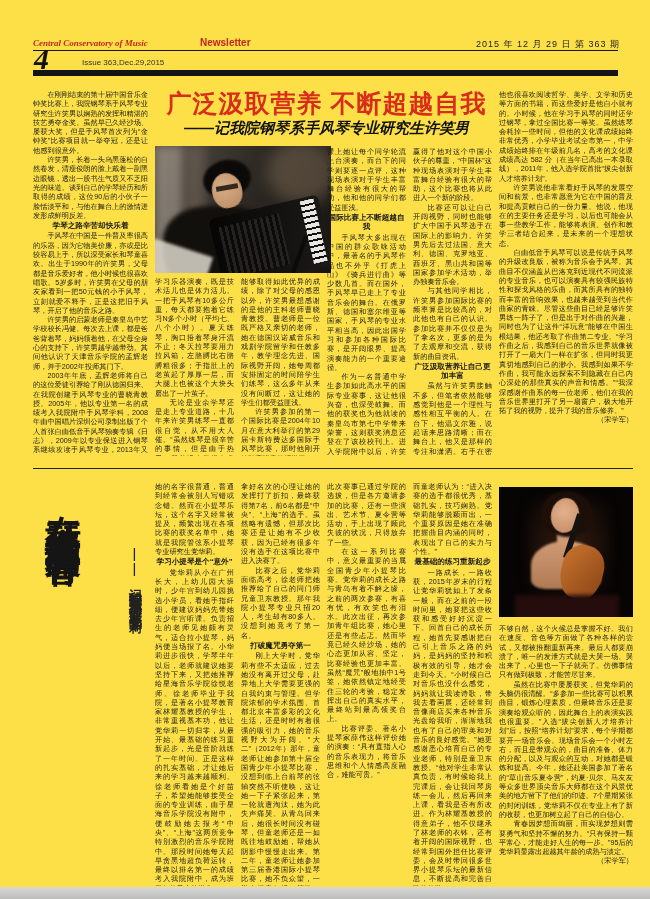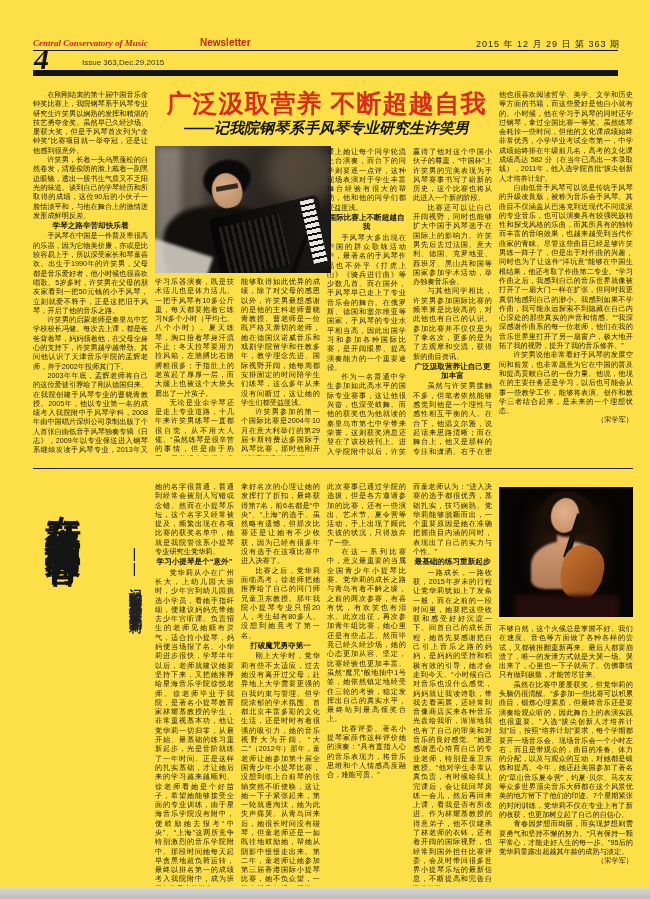--- a/index.html
+++ b/index.html
@@ -114,30 +114,30 @@
       <div class="para cont">能够取得如此优异的成绩，除了对父母的感恩以外，许笑男最想感谢的是他的主科老师曹晓青教授。曹老师是一位既严格又亲切的老师，她在德国汉诺威音乐和戏剧学院留学和任教多年，教学理念先进、国际视野开阔，她每周都安排固定的时间陪学生们练琴，这么多年从来没有间断过，这让她的学生们都受益匪浅。</div>
       <div class="para">许笑男参加的第一个国际比赛是2004年10月在意大利举行的第29届卡斯特费达多国际手风琴比赛，那时他刚开始随曹晓青教授学习。</div>
     </div>
   <div class="abs col" style="left:327px;top:147px;width:79px;height:309px;">
       <div class="para cont">课上她让每个同学轮流上台演奏，而台下的同学则要逐一点评，这种现场表演对于学生丰富舞台经验有很大的帮助，他和他的同学们都受益匪浅。</div>
       <div class="subhead">国际比赛上不断超越自我</div>
       <div class="para">手风琴大多出现在中国的群众歌咏活动中，最著名的手风琴作品也不外乎《打虎上山》《骑兵进行曲》等少数几首。而在国外，手风琴早已走上了专业音乐会的舞台。在俄罗斯、德国和塞尔维亚等国家，手风琴的专业水平相当高，因此出国学习和参加各种国际比赛，是开阔眼界、提高演奏能力的一个重要途径。</div>
       <div class="para">作为一名普通中学生参加如此高水平的国际专业赛事，这让他很兴奋，也深受鼓舞。而他的获奖也为他就读的秦皇岛市第七中学带来荣誉，这则获奖消息还登在了该校校刊上。进入学院附中以后，许笑男更是如鱼得水，先后在国内外多项重要比赛中获奖。</div>
     </div>
   <div class="abs col" style="left:413px;top:147px;width:79px;height:309px;">
-      <div class="para cont">赢得了他对这个中国小伙子的尊重，“中国杯”上许笑男的完美表现为手风琴赛事书写了崭新的历史，这个比赛也将从此进入一个新的阶段。</div>
+      <div class="para cont">赢得了他对这个中国小伙子的尊重，“中国杯”这种现场表演对于学生丰富舞台经验有很大的帮助，这个比赛也将从此进入一个新的阶段。</div>
       <div class="para">比赛还可以让自己开阔视野，同时也能够扩大中国手风琴选手在国际上的影响力。许笑男先后去过法国、意大利、德国、克罗地亚、西班牙、黑山共和国等国家参加学术活动，举办独奏音乐会。</div>
       <div class="para">与其他同学相比，许笑男参加国际比赛的频率算是比较高的，对此他也有自己的认识。参加比赛并不仅仅是为了拿名次，更多的是为了去观摩和交流，获得新的曲目资讯。</div>
       <div class="subhead">广泛汲取营养让自己更加丰富</div>
       <div class="para">虽然与许笑男接触不多，但笔者依然能够感觉到他是一个理性与感性相互平衡的人。在台下，他温文尔雅，说起话来思路清晰；而在舞台上，他又是那样的专注和潇洒。右手在密密麻麻的一百多个琴键上轻盈飞舞，左手拉动风箱时又是那样的洒脱与飘逸。</div>
     </div>
   <div class="abs col" style="left:499px;top:90px;width:134px;height:366px;">
       <div class="para cont">他也很喜欢阅读哲学、美学、文学和历史等方面的书籍，而这些爱好是他自小就有的。小时候，他在学习手风琴的同时还学过钢琴，拿过全国比赛一等奖。虽然练琴会耗掉一些时间，但他的文化课成绩始终非常优秀，小学毕业考试全市第一，中学成绩始终排在年级前几名，高考的文化课成绩高达 582 分（在当年已高出一本录取线），2011年，他入选学院首批“拔尖创新人才培养计划”。</div>
+      <div class="para">许笑男说他非常看好手风琴的发展空间和前景，也非常愿意为它在中国的普及和提高贡献自己的一份力量。他说，他现在的主要任务还是学习，以后也可能会从事一些教学工作，能够将表演、创作和教学三者结合起来，是未来的一个理想状态。</div>
       <div class="para">自由低音手风琴可以说是传统手风琴的升级改良版，被称为音乐会手风琴。其曲目不仅涵盖从巴洛克到近现代不同流派的专业音乐，也可以演奏具有较强民族特性和探戈风格的乐曲，而其所具有的独特而丰富的音响效果，也越来越受到当代作曲家的青睐。尽管这些曲目已经足够许笑男练一阵子了，但是出于对作曲的兴趣，同时也为了让这件“洋玩意”能够在中国生根结果，他还考取了作曲第二专业。“学习作曲之后，我感到自己的音乐世界就像被打开了一扇大门一样在扩张，但同时我更真切地感到自己的渺小。我感到如果不学作曲，我可能永远探索不到隐藏在自己内心深处的那些真实的声音和情感。”“我深深感谢作曲系的每一位老师，他们在我的音乐世界里打开了另一扇窗户，极大地开拓了我的视野，提升了我的音乐修养。”</div>
-      <div class="para">许笑男说他非常看好手风琴的发展空间和前景，也非常愿意为它在中国的普及和提高贡献自己的一份力量。他说，他现在的主要任务还是学习，以后也可能会从事一些教学工作，能够将表演、创作和教学三者结合起来，是未来的一个理想状态。</div>
       <div class="para credit">（宋学军）</div>
     </div>
 
   <div class="abs divider"></div>
 
   <div class="abs vtitle">在琴弦上舞动绚丽青春</div>
   <div class="abs vbyline">——记我院管弦系小提琴专业研究生党华莉</div>
 
   <div class="abs col" style="left:155px;top:482px;width:79px;height:404px;">
       <div class="para cont">她的名字很普通，普通到经常会被别人写错或念错。然而在小提琴乐坛，这个名字又经常被提及，频繁出现在各项比赛的获奖名单中，她就是我院管弦系小提琴专业研究生党华莉。</div>

